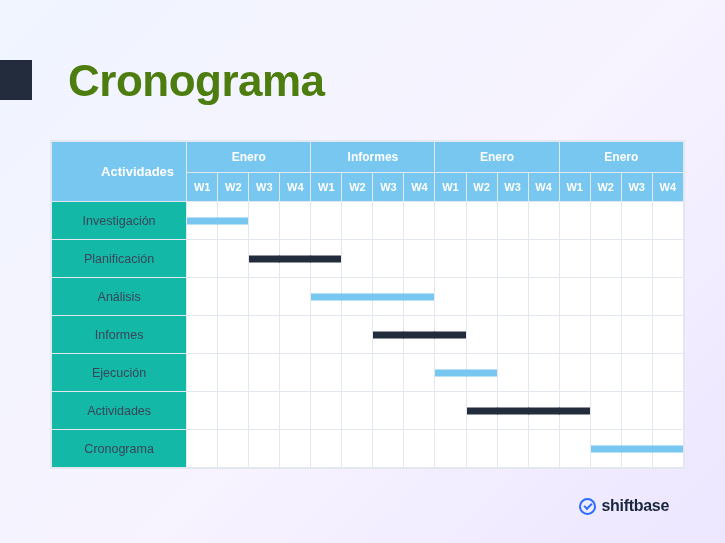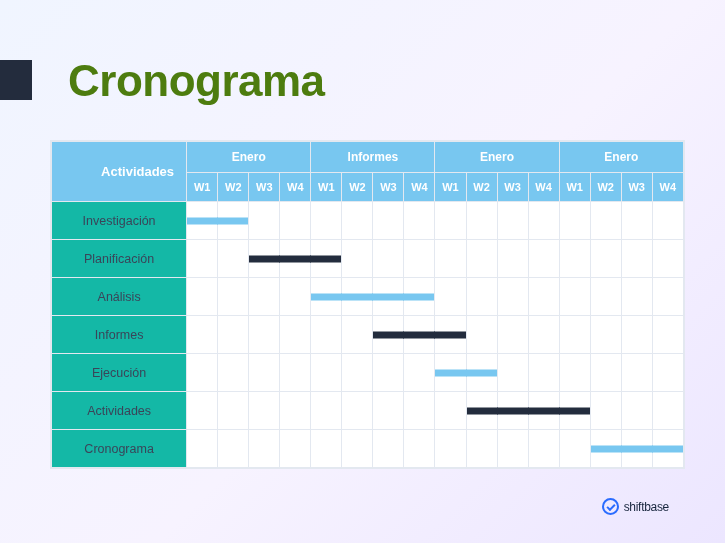--- a/index.html
+++ b/index.html
@@ -94,22 +94,22 @@
     position: absolute;
     left: 3px;
     top: 3.5px;
     width: 6px;
     height: 3px;
     border-left: 2px solid #2a6cff;
     border-bottom: 2px solid #2a6cff;
     transform: rotate(-45deg);
   }
   .logo-text {
-    font-size: 12px;
-    font-weight: 400;
+    font-size: 16px;
+    font-weight: 700;
     color: #18263e;
     letter-spacing: -0.3px;
   }
 </style>
 </head>
 <body>
 
 <div class="accent-block"></div>
 <h1 class="title">Cronograma</h1>
 

